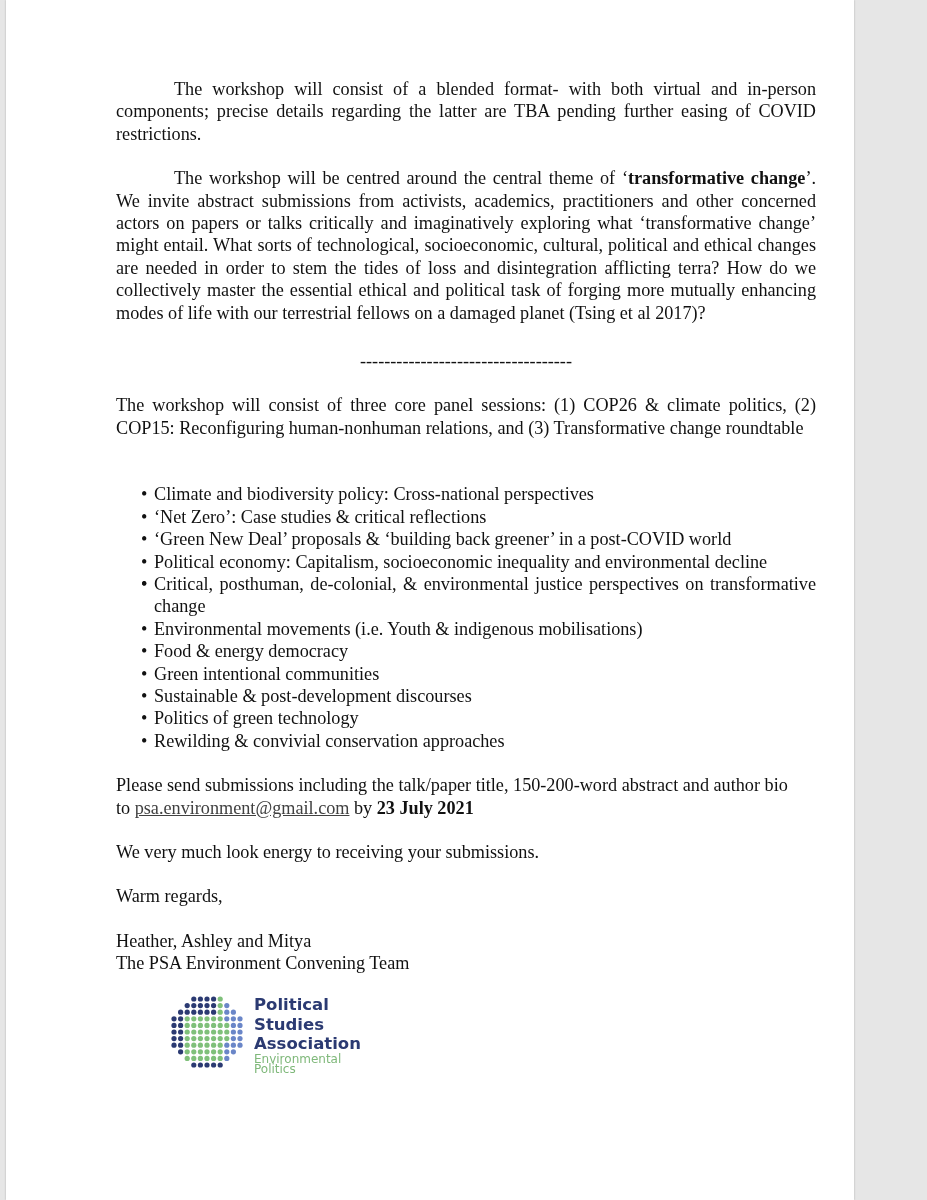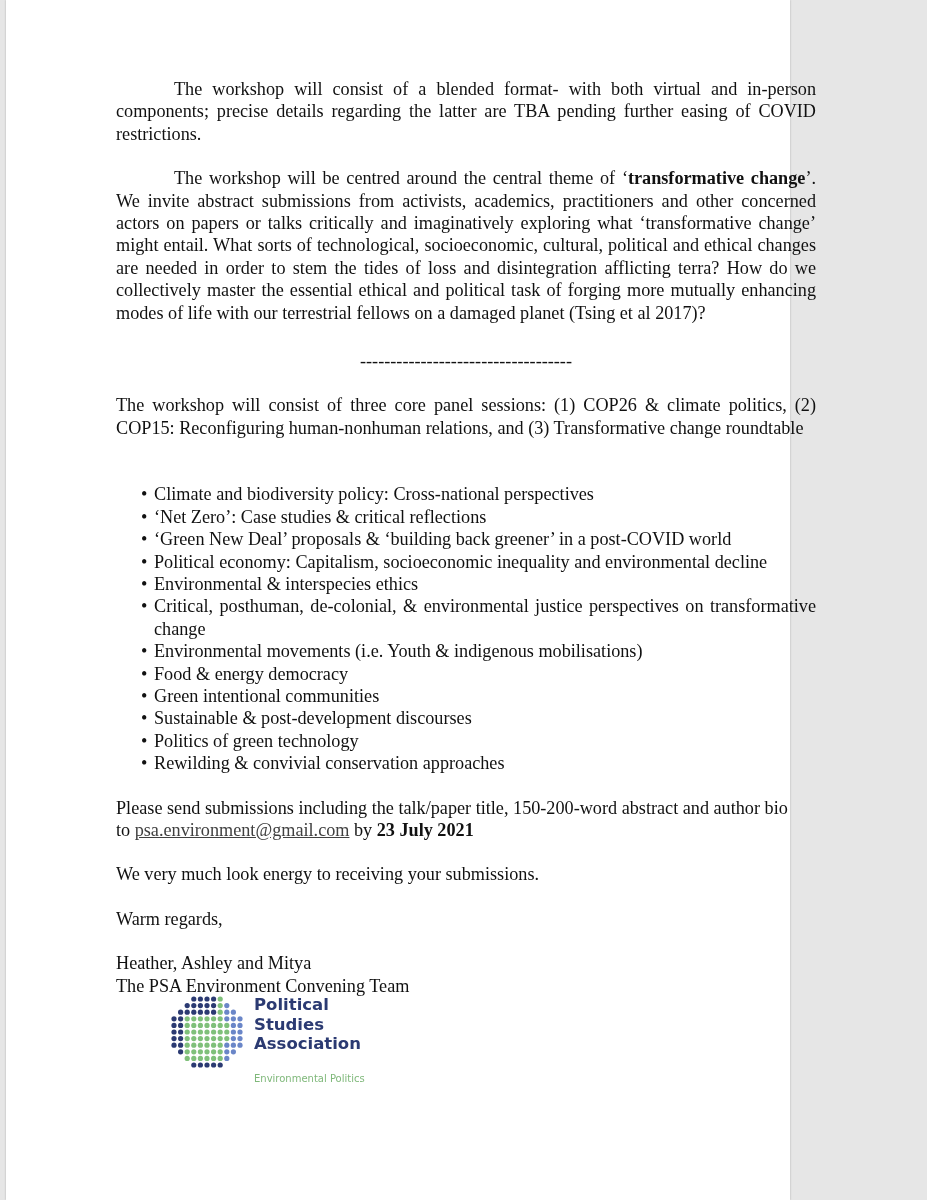--- a/index.html
+++ b/index.html
@@ -3,21 +3,21 @@
 <meta charset="utf-8">
 <style>
   html, body { margin: 0; padding: 0; }
   body {
     width: 927px; height: 1200px; overflow: hidden;
     background: #e6e6e6;
     font-family: "Liberation Serif", "DejaVu Serif", serif;
     color: #111;
   }
   .page {
-    position: absolute; left: 6px; top: 0; width: 784px; height: 1200px;
+    position: absolute; left: 6px; top: 0; width: 848px; height: 1200px;
     background: #ffffff;
     box-shadow: 0 0 2px rgba(0,0,0,0.25);
   }
   .content {
     position: absolute; left: 110px; top: 78px; width: 700px;
     font-size: 18.2px; line-height: 22.4px;
   }
   p { margin: 0; }
   .para { text-align: justify; text-indent: 58px; }
   .gap { height: 22px; }
@@ -31,21 +31,21 @@
     position: absolute; left: 160px; top: 993px; width: 220px; height: 80px;
   }
   .logo svg { position: absolute; left: 0; top: 0; }
   .logo-text {
     position: absolute; left: 88px; top: 2px;
     font-family: "DejaVu Sans", "Liberation Sans", sans-serif;
     font-weight: bold; color: #2b3a72; font-size: 16.5px; line-height: 19.5px;
   }
   .logo-sub {
     font-family: "DejaVu Sans", "Liberation Sans", sans-serif;
-    font-weight: normal; color: #7fb87a; font-size: 10px; line-height: 10px; margin-top: 20px;
+    font-weight: normal; color: #7fb87a; font-size: 12px; line-height: 10px;
   }
 </style>
 </head>
 <body>
 
 <div class="page">
   <div class="content">
 
     <p class="para">The workshop will consist of a blended format- with both virtual and in-person components; precise details regarding the latter are TBA pending further easing of COVID restrictions.</p>
     <div class="gap"></div>
@@ -60,21 +60,21 @@
     <p style="text-align:justify">The workshop  will consist of three core panel sessions: (1) COP26 &amp; climate politics, (2) COP15: Reconfiguring human-nonhuman relations, and (3) Transformative change roundtable</p>
     <div class="gap"></div>
 
     <div class="gap"></div>
 
     <ul class="topics">
       <li><span class="bullet">•</span><span>Climate and biodiversity policy: Cross-national perspectives</span></li>
       <li><span class="bullet">•</span><span>‘Net Zero’: Case studies &amp; critical reflections</span></li>
       <li><span class="bullet">•</span><span>‘Green New Deal’ proposals &amp; ‘building back greener’ in a post-COVID world</span></li>
       <li><span class="bullet">•</span><span>Political economy: Capitalism, socioeconomic inequality and environmental decline</span></li>
-      <li><span class="bullet">•</span><span>Environmental &amp; interspecies ethics</span></li>
+      <li><span class="bullet">•</span></li>
       <li><span class="bullet">•</span><span>Critical, posthuman, de-colonial, &amp; environmental justice perspectives on transformative change</span></li>
       <li><span class="bullet">•</span><span>Environmental movements (i.e. Youth &amp; indigenous mobilisations)</span></li>
       <li><span class="bullet">•</span><span>Food &amp; energy democracy</span></li>
       <li><span class="bullet">•</span><span>Green intentional communities</span></li>
       <li><span class="bullet">•</span><span>Sustainable &amp; post-development discourses</span></li>
       <li><span class="bullet">•</span><span>Politics of green technology</span></li>
       <li><span class="bullet">•</span><span>Rewilding &amp; convivial conservation approaches</span></li>
     </ul>
     <div class="gap"></div>
 

